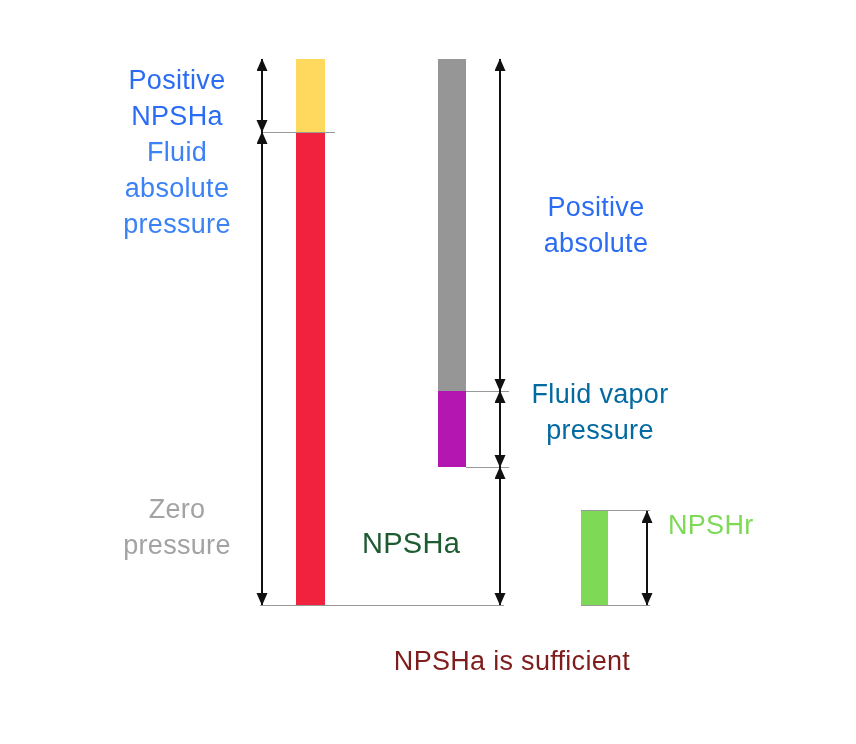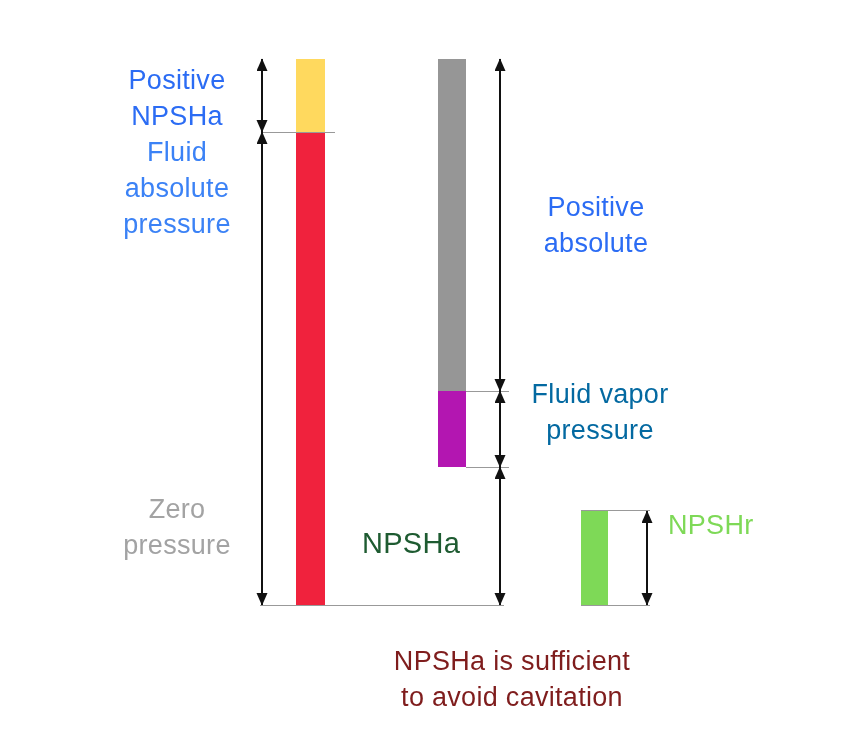--- a/index.html
+++ b/index.html
@@ -95,16 +95,15 @@
     <span class="ln">Zero</span>
     <span class="ln">pressure</span>
   </div>
 
   <div class="label" style="left: 341px; top: 525px; width: 140px; font-size: 29px; color: rgb(30, 91, 49);">NPSHa</div>
 
   <div class="label align-left" style="left: 668px; top: 507px; width: 130px; color: rgb(126, 217, 87);">NPSHr</div>
 
   <div class="label" style="left: 362px; top: 643px; width: 300px; color: #7f1d1d;">
     <span class="ln">NPSHa is sufficient</span>
-    <span class="ln">to avoid cavitation</span>
   </div>
 
 </div>
 
 </body></html>

